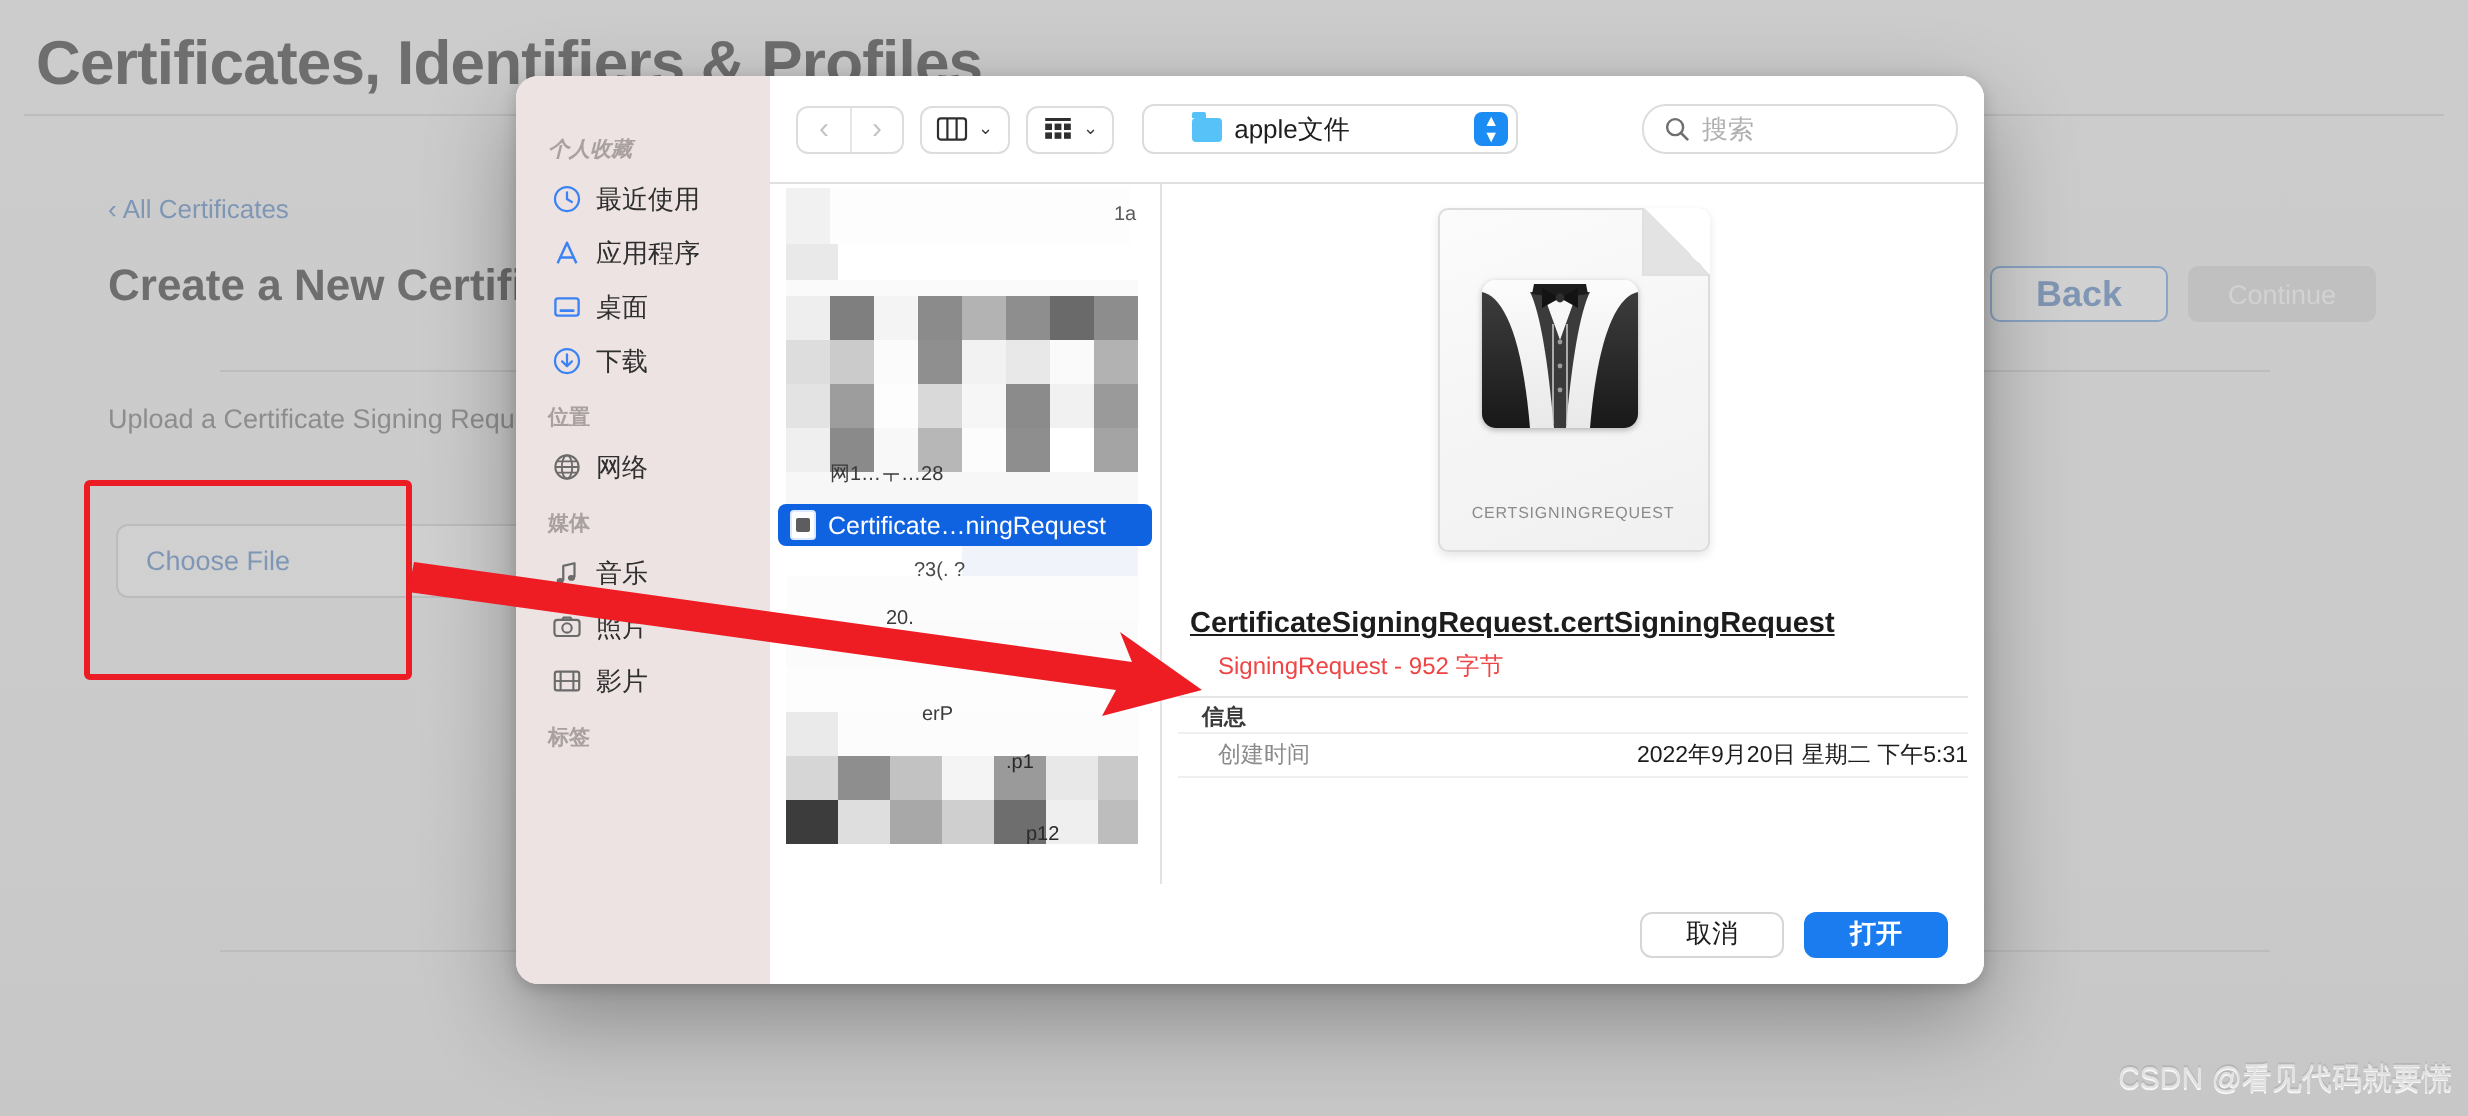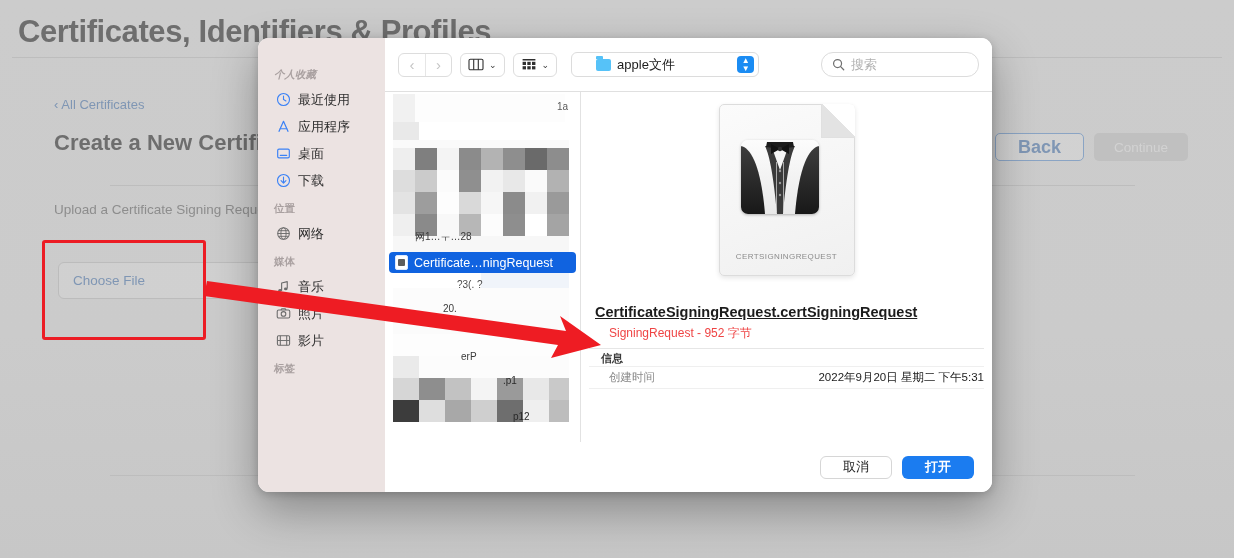--- a/index.html
+++ b/index.html
@@ -570,13 +570,14 @@
   <div class="highlight-box"></div>
 
   <div class="arrow-layer">
     <svg width="1234" height="558" viewBox="0 0 1234 558">
       <g>
         <path d="M207 281 L566 331 L560 316 L601 345 L551 358 L558 345 L204 296 Z" fill="#ee1c23"></path>
       </g>
     </svg>
   </div>
 
+  <div class="watermark">CSDN @看见代码就要慌</div>
 </div>
 
 </body></html>

